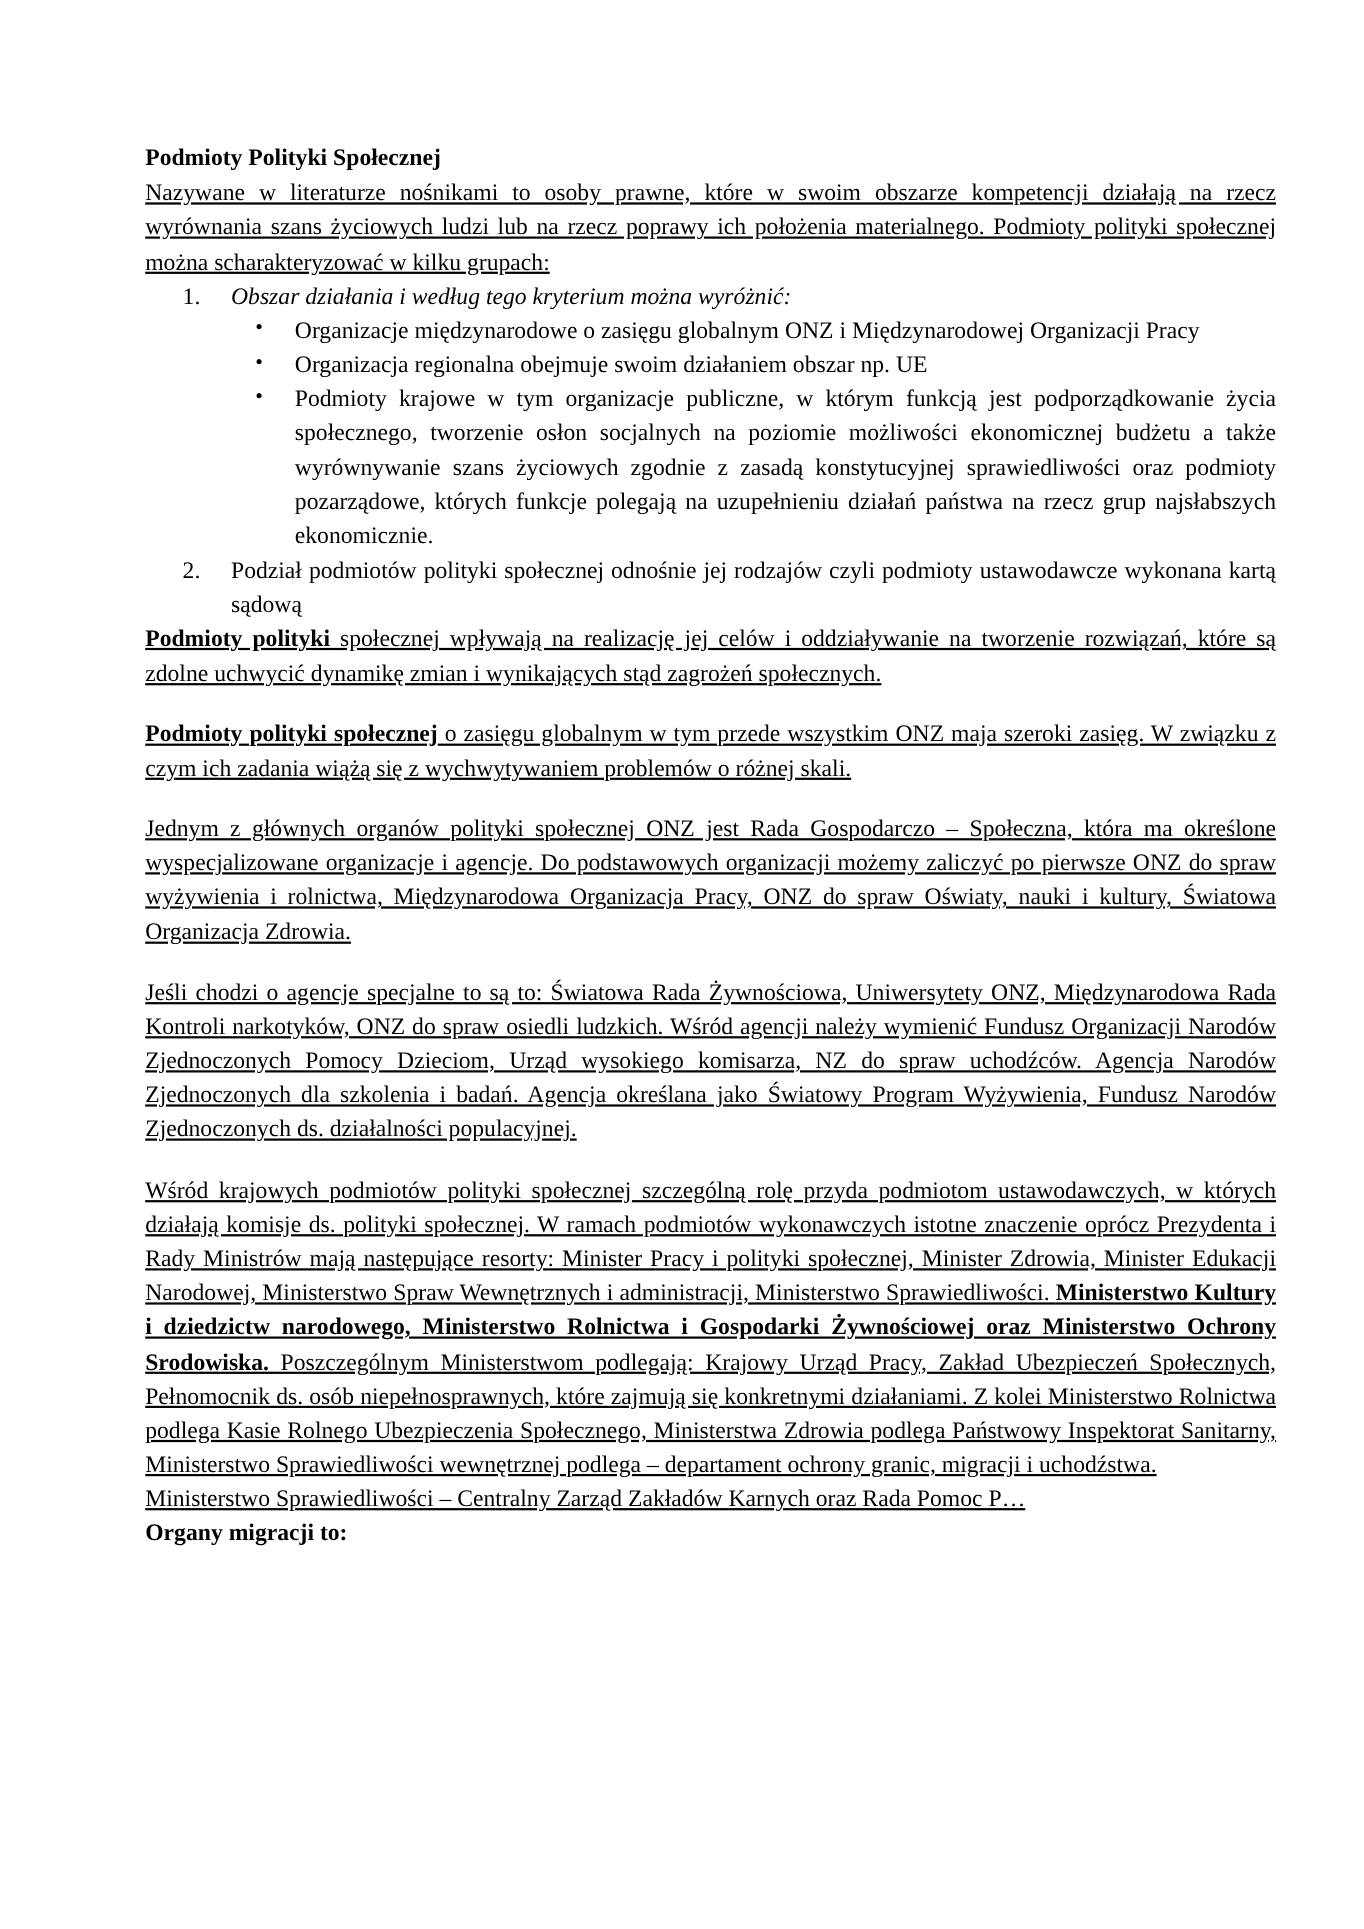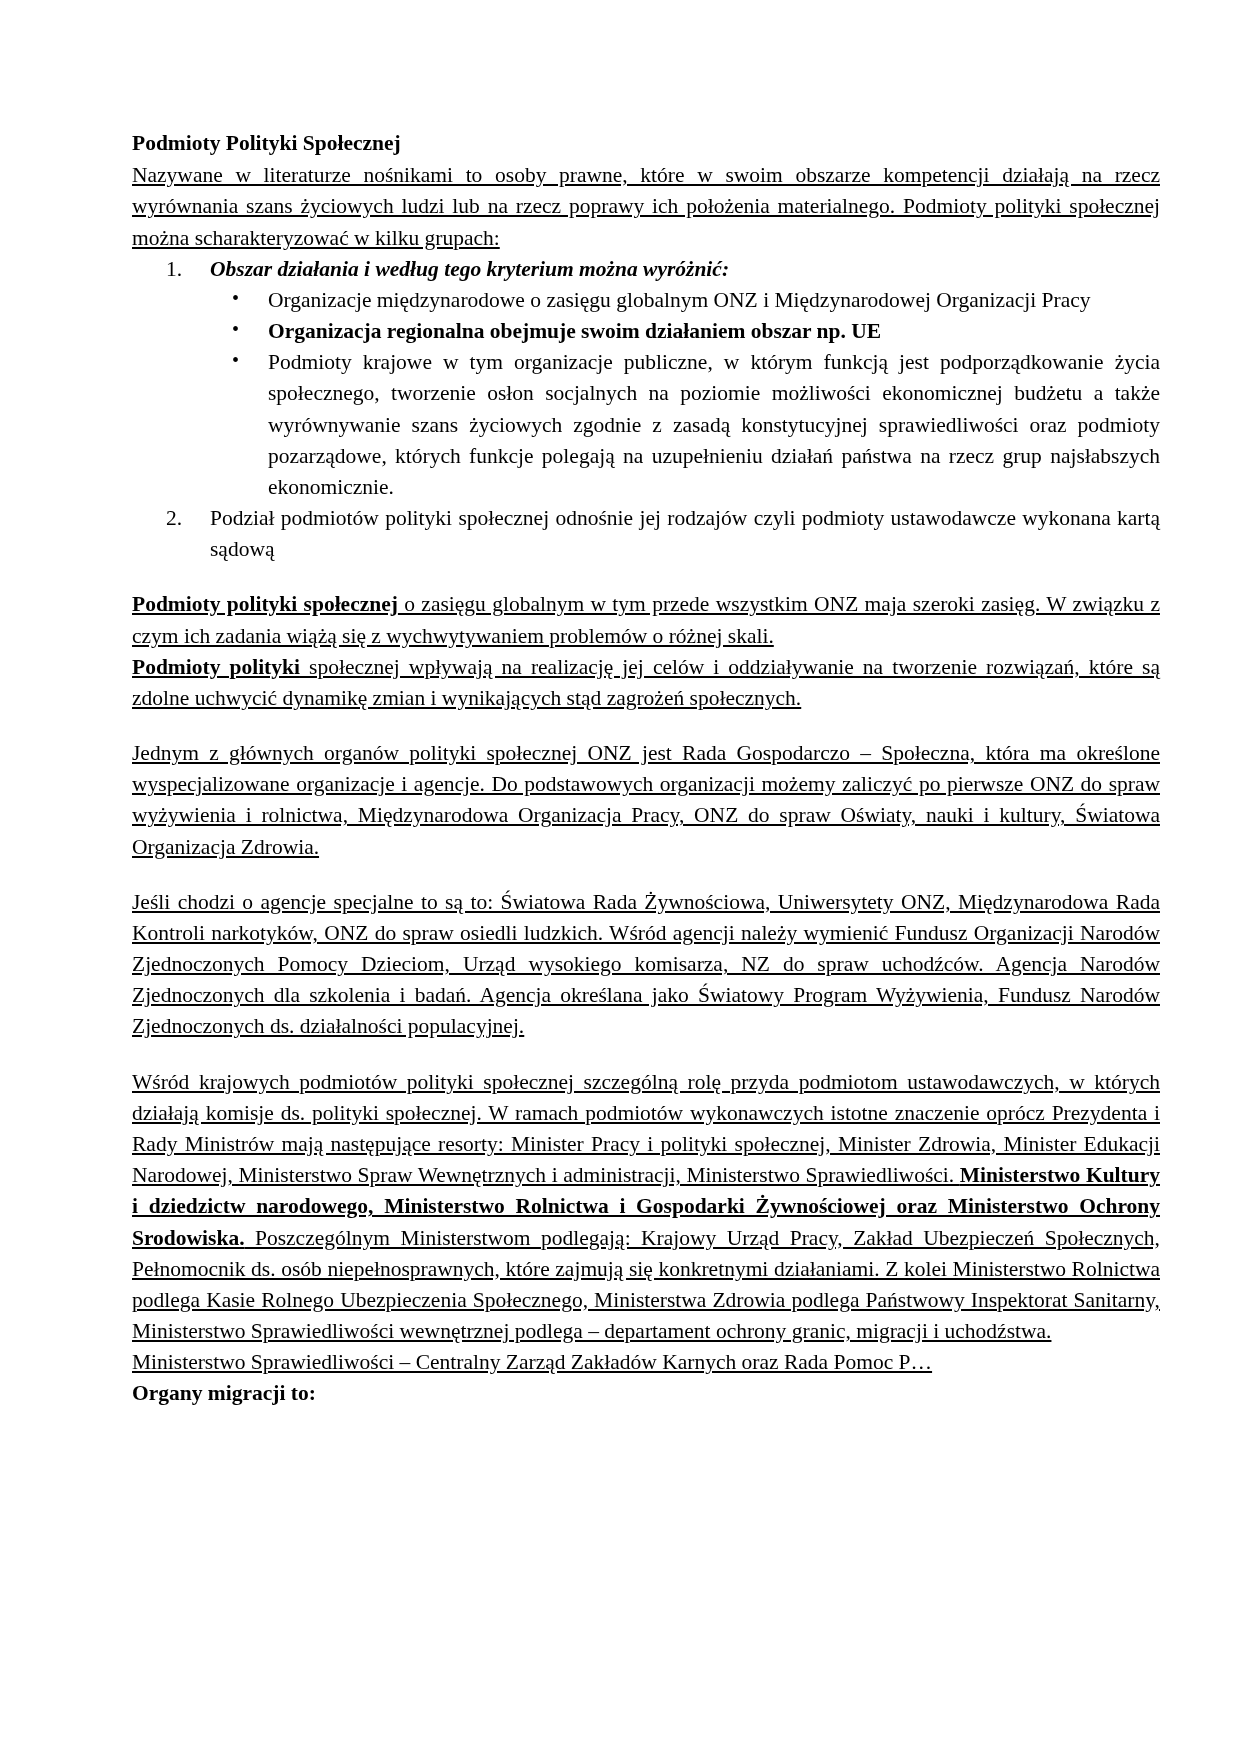--- a/index.html
+++ b/index.html
@@ -53,42 +53,42 @@
     text-align: justify;
   }
   ol.lvl1 > li > .num {
     position: absolute;
     left: 34px;
     top: 0;
     width: 36px;
     text-align: left;
   }
   .item1-title {
-    font-weight: bold;
+    font-weight: normal;
     font-style: italic;
   }
   ul.bullets {
     margin: 0;
     padding: 0;
     list-style: none;
   }
   ul.bullets > li {
     position: relative;
     padding-left: 58px;
     margin: 0;
     text-align: justify;
   }
   ul.bullets > li > .dot {
     position: absolute;
     left: 22px;
     top: -1px;
     font-size: 20px;
     line-height: 1.45;
   }
-  .nojust { text-align: right; font-weight: bold; }
+  .nojust { text-align: right; }
   .last-line { text-align: left; }
 </style>
 </head>
 <body>
 
 <div class="page">
   <div class="doc">
 
     <div class="heading">Podmioty Polityki Społecznej</div>
 
@@ -112,23 +112,23 @@
             <span>Podmioty krajowe w tym organizacje publiczne, w którym funkcją jest podporządkowanie życia społecznego, tworzenie osłon socjalnych na poziomie możliwości ekonomicznej  budżetu a także wyrównywanie szans życiowych zgodnie z zasadą konstytucyjnej sprawiedliwości oraz podmioty pozarządowe, których funkcje polegają na uzupełnieniu działań państwa na rzecz grup najsłabszych ekonomicznie.</span>
           </li>
         </ul>
       </li>
       <li>
         <span class="num">2.</span>
         <span>Podział podmiotów polityki społecznej odnośnie jej rodzajów czyli podmioty ustawodawcze wykonana kartą sądową</span>
       </li>
     </ol>
 
+    <p class="para"><span class="bold">Podmioty polityki</span><span> społecznej wpływają na realizację  jej celów i oddziaływanie na tworzenie rozwiązań, które są zdolne uchwycić dynamikę zmian i wynikających stąd zagrożeń społecznych.</span></p>
+
     <p class="para spaced"><span class="bold">Podmioty polityki społecznej</span><span> o zasięgu globalnym w tym przede wszystkim ONZ maja szeroki zasięg. W związku z czym ich zadania wiążą się z wychwytywaniem  problemów o różnej skali.</span></p>
-
-    <p class="para"><span class="bold">Podmioty polityki</span><span> społecznej wpływają na realizację  jej celów i oddziaływanie na tworzenie rozwiązań, które są zdolne uchwycić dynamikę zmian i wynikających stąd zagrożeń społecznych.</span></p>
 
     <p class="para spaced">Jednym z głównych organów polityki społecznej ONZ jest Rada Gospodarczo – Społeczna, która ma określone wyspecjalizowane organizacje i agencje. Do podstawowych organizacji możemy zaliczyć po pierwsze ONZ do spraw wyżywienia i rolnictwa, Międzynarodowa Organizacja Pracy, ONZ do spraw Oświaty, nauki i kultury, Światowa Organizacja Zdrowia.</p>
 
     <p class="para spaced">Jeśli chodzi o agencje specjalne to są to: Światowa Rada Żywnościowa, Uniwersytety ONZ, Międzynarodowa Rada Kontroli narkotyków, ONZ do spraw osiedli ludzkich. Wśród agencji należy wymienić Fundusz Organizacji Narodów Zjednoczonych Pomocy Dzieciom, Urząd wysokiego komisarza, NZ do spraw uchodźców. Agencja Narodów Zjednoczonych dla szkolenia i badań. Agencja określana jako Światowy Program Wyżywienia, Fundusz Narodów Zjednoczonych ds. działalności populacyjnej.</p>
 
     <p class="para spaced"><span>Wśród krajowych podmiotów polityki społecznej szczególną rolę przyda podmiotom ustawodawczych, w których działają komisje ds. polityki społecznej. W ramach podmiotów wykonawczych istotne znaczenie oprócz Prezydenta i Rady Ministrów mają następujące resorty: Minister Pracy i polityki społecznej, Minister Zdrowia, Minister Edukacji Narodowej, Ministerstwo Spraw Wewnętrznych i administracji, Ministerstwo Sprawiedliwości. </span><span class="bold">Ministerstwo Kultury i dziedzictw narodowego, Ministerstwo Rolnictwa i Gospodarki Żywnościowej oraz Ministerstwo Ochrony  Srodowiska.</span><span> Poszczególnym Ministerstwom podlegają: Krajowy Urząd Pracy, Zakład Ubezpieczeń Społecznych, Pełnomocnik ds. osób niepełnosprawnych, które zajmują się konkretnymi działaniami. Z kolei Ministerstwo Rolnictwa podlega Kasie Rolnego Ubezpieczenia Społecznego, Ministerstwa Zdrowia podlega Państwowy Inspektorat Sanitarny, Ministerstwo Sprawiedliwości wewnętrznej podlega – departament ochrony granic, migracji i uchodźstwa.</span></p>
 
     <p class="para last-line">Ministerstwo Sprawiedliwości – Centralny Zarząd Zakładów Karnych oraz Rada Pomoc P…</p>
 
     <div class="heading">Organy migracji to:</div>

